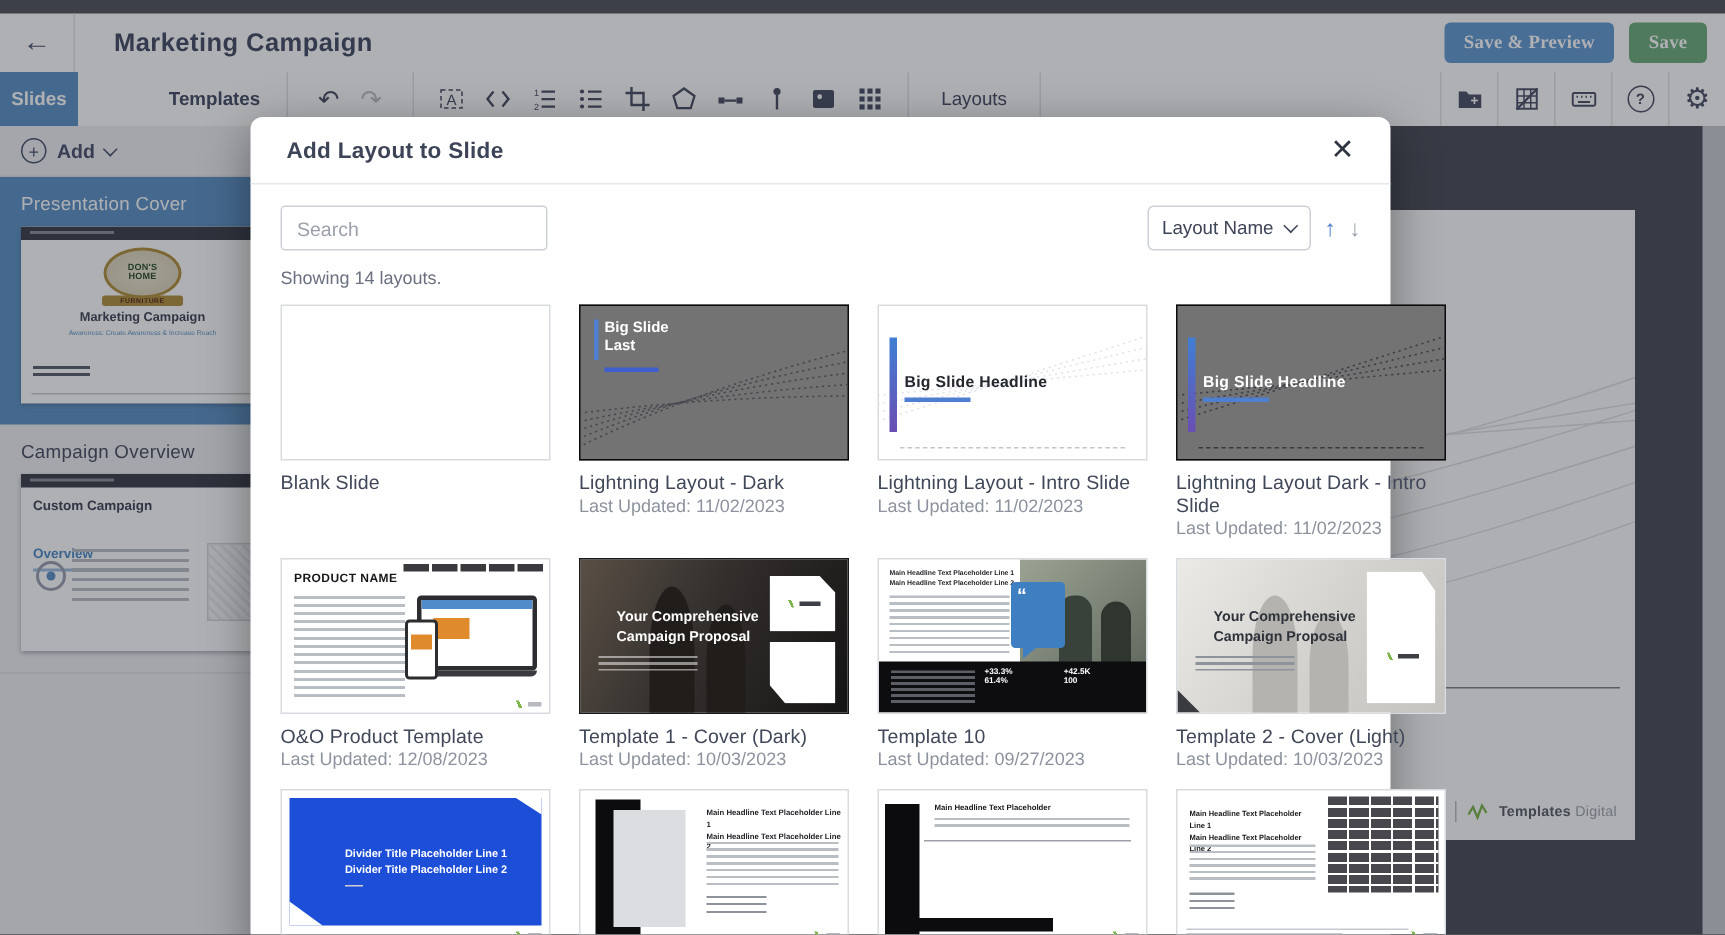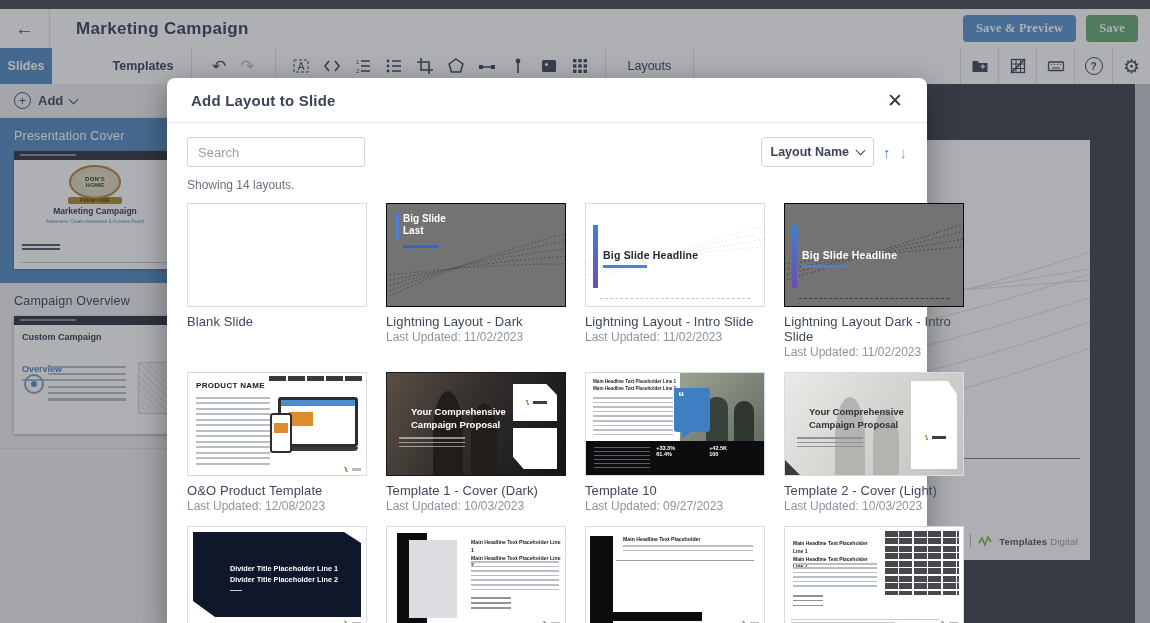--- a/index.html
+++ b/index.html
@@ -95,21 +95,21 @@
   .modal{position:absolute;left:167px;top:66px;width:760px;height:557px;background:#fff;z-index:10;
          border-radius:8px 8px 0 0;box-shadow:0 8px 32px rgba(0,0,0,.38);margin-top:12px;}
   .modal-header{height:44px;display:flex;align-items:center;padding:0 24px;border-bottom:1px solid #e6e8ec;}
   .modal-title{font-size:15px;font-weight:700;color:#3d4457;letter-spacing:.2px;}
   .modal-close{margin-left:auto;font-size:19px;color:#2f3542;cursor:pointer;line-height:1;}
   .modal-body{padding:14px 20px 0;}
   .controls{display:flex;align-items:center;}
   .search-input{width:156px;height:28px;border:1px solid #ccd0d7;border-radius:3px;padding:0 10px;
                 font-size:13px;color:#ec4899;font-family:inherit;outline:none;}
   .search-input::placeholder{color:#9aa0ab;}
-  .sort-group{margin-left:auto;display:flex;align-items:center;gap:9px;font-weight:bold;}
+  .sort-group{margin-left:auto;display:flex;align-items:center;gap:9px;}
   .sort-select{height:28px;border:1px solid #ccd0d7;border-radius:4px;font-size:12.5px;color:#3d4457;
                display:flex;align-items:center;padding:0 9px;gap:8px;cursor:pointer;background:#fff;}
   .arr{font-size:15px;line-height:1;cursor:pointer;}
   .arr-up{color:#4e7fd1;}
   .arr-down{color:#9aa0ab;}
   .showing{margin-top:11px;font-size:12px;color:#6a7080;}
   .grid{margin-top:11px;display:grid;grid-template-columns:repeat(4,180px);column-gap:19px;row-gap:13px;}
   .card{cursor:pointer;}
   .thumb{position:relative;width:180px;height:104px;border:1px solid #d8dbe0;box-sizing:border-box;
          overflow:hidden;background:#fff;}
@@ -171,21 +171,21 @@
   .t10s-lines{background:repeating-linear-gradient(to bottom,#5c5f66 0 1.5px,transparent 1.5px 4px);margin:2px 0;}
   .stat .v{display:block;color:#fff;font-size:5.5px;font-weight:800;}
   .stat .sl{width:80%;height:1.5px;background:#54565c;margin:1px 0 2.5px;}
   .t2{background:linear-gradient(125deg,#eceae6 0%,#d3d1cd 55%,#c5c3bf 100%);}
   .t2 .blob{background:#b5b3af;}
   .ycc.dark-text{color:#2e333b;}
   .ycc-sub.gray{background:repeating-linear-gradient(to bottom,#8d929b 0 1.5px,transparent 1.5px 4.5px);}
   .wpanel{position:absolute;right:6px;top:8px;width:46px;height:88px;background:#fff;
           clip-path:polygon(0 0,80% 0,100% 15%,100% 100%,0 100%);display:flex;justify-content:center;padding-top:24px;box-sizing:border-box;}
   .tri-bl{position:absolute;left:0;bottom:0;border-bottom:15px solid #3a3b3f;border-right:15px solid transparent;}
-  .t3-slide{position:absolute;left:5px;right:5px;top:5px;bottom:12px;background:#0f172a;text-align:right;}
+  .t3-slide{position:absolute;left:5px;right:5px;top:5px;bottom:12px;background:#1d4ed8;text-align:right;}
   .t3-slide::before{content:"";position:absolute;top:0;right:0;border-top:11px solid #fff;border-left:17px solid transparent;}
   .t3-slide::after{content:"";position:absolute;bottom:0;left:0;border-bottom:16px solid #fff;border-right:22px solid transparent;}
   .t3-text{position:absolute;left:22%;top:36%;color:#fff;font-size:7.3px;font-weight:600;line-height:1.6;}
   .t3-ul{position:absolute;left:22%;top:68%;width:12px;height:1.5px;background:#cfcfd4;}
   .t4-black{position:absolute;left:10px;top:6px;width:30px;height:92px;background:#0c0c0e;}
   .t4-gray{position:absolute;left:22px;top:13px;width:48px;height:78px;background:#dcdde0;}
   .t4-head{position:absolute;left:84px;top:12px;width:90px;font-size:5.2px;font-weight:800;color:#1d1f24;line-height:1.5;}
   .t4-lines{position:absolute;left:84px;top:34px;width:88px;height:30px;
             background:repeating-linear-gradient(to bottom,#b9bdc4 0 1.6px,transparent 1.6px 4.6px);}
   .t4-list{position:absolute;left:84px;top:70px;width:40px;height:14px;

